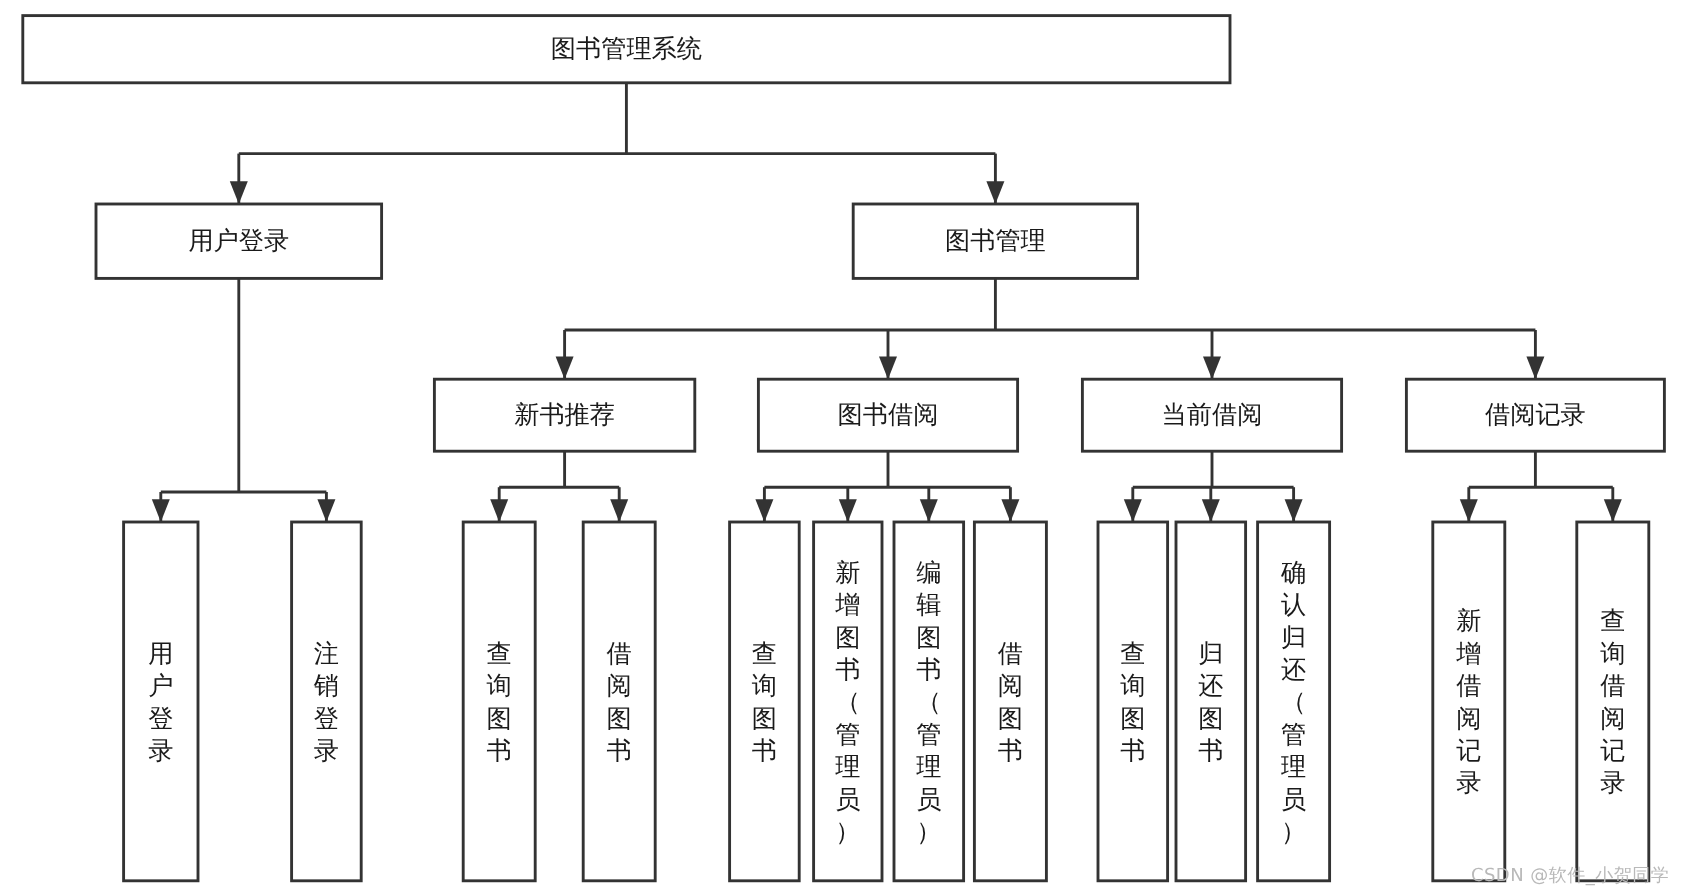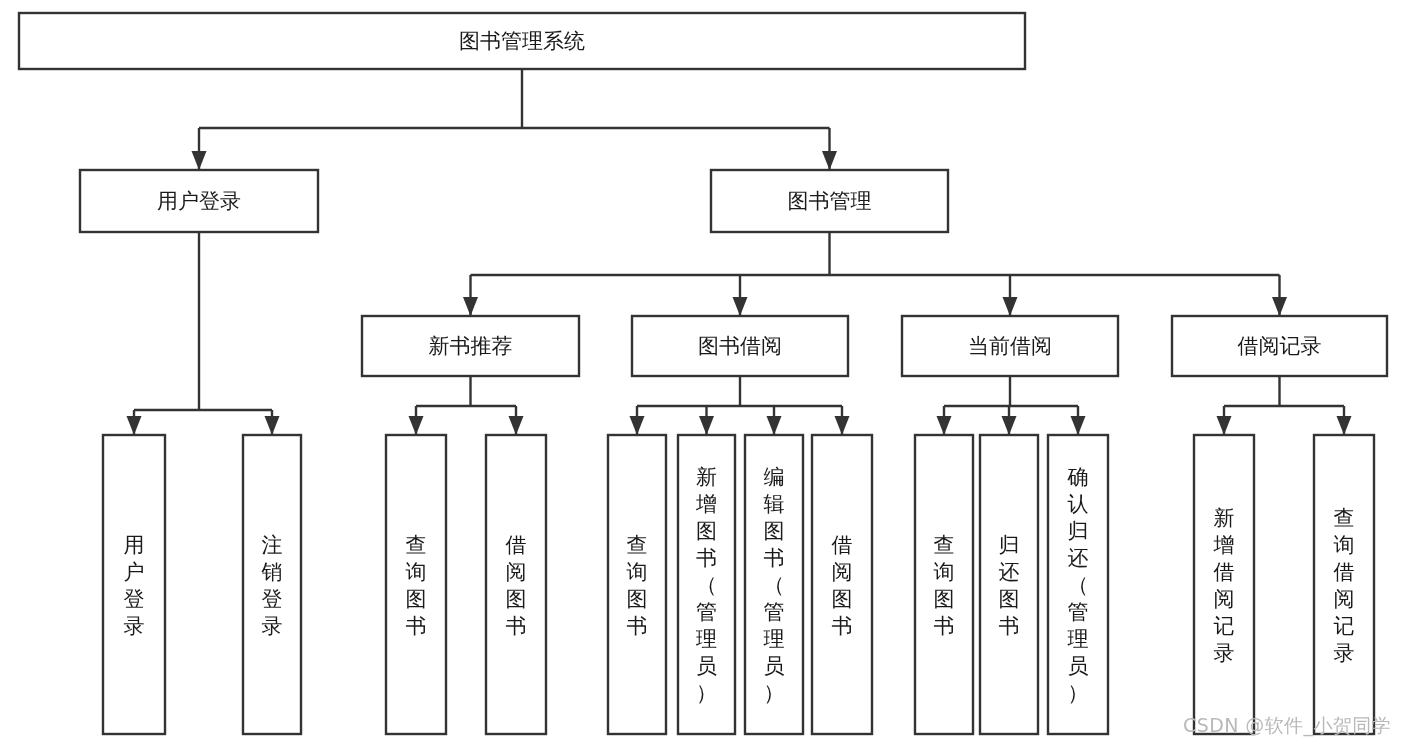--- a/index.html
+++ b/index.html
@@ -52,21 +52,21 @@
     fill: #1a1a1a;
     font-family: "DejaVu Sans", "Liberation Sans", sans-serif;
     font-size: 21px;
     text-anchor: middle;
   }
   .watermark {
     position: absolute;
     right: 14px;
     bottom: 8px;
     font-family: "DejaVu Sans", "Liberation Sans", sans-serif;
-    font-size: 19px;
+    font-size: 15px;
     color: #b9b9b9;
     letter-spacing: 0.4px;
     white-space: nowrap;
     user-select: none;
   }
 </style>
 </head>
 <body>
 
 <div id="stage">

